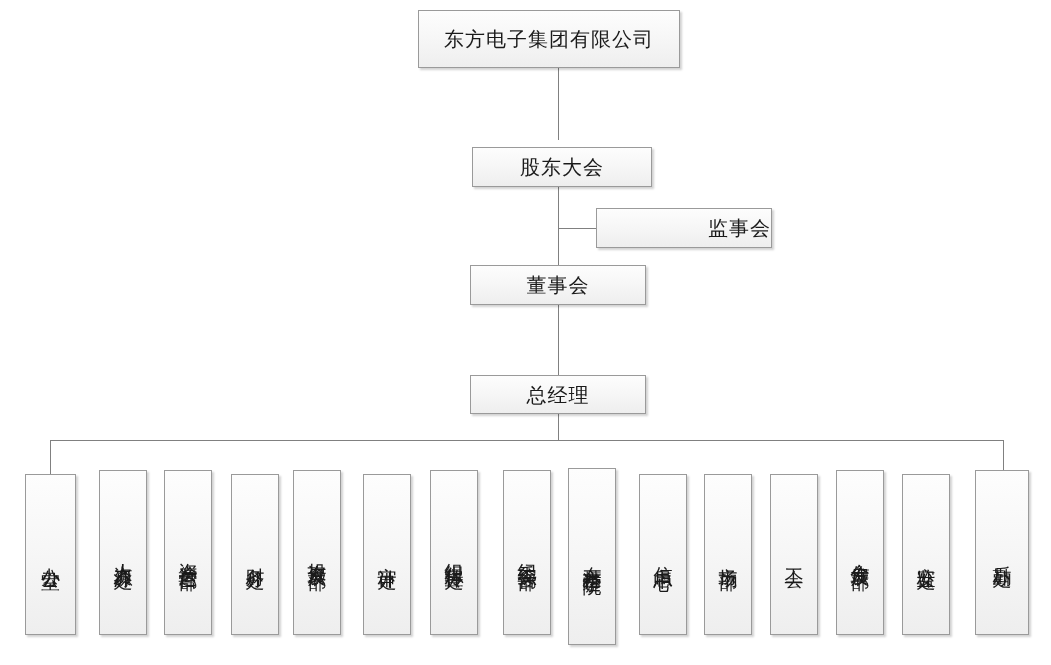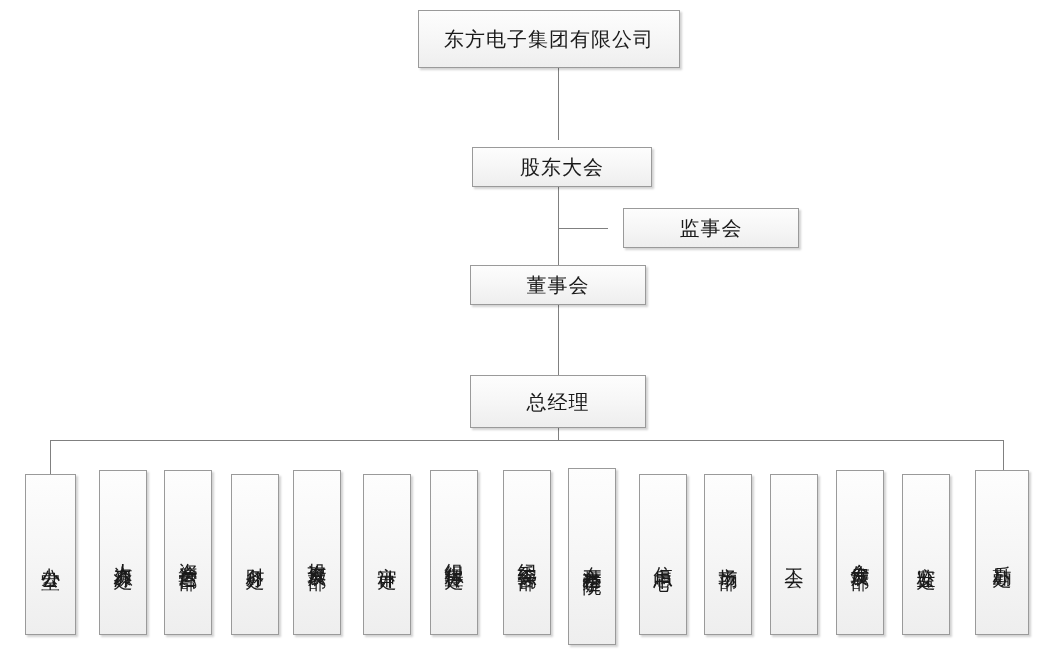--- a/index.html
+++ b/index.html
@@ -79,27 +79,27 @@
   <div class="line v" id="c8" style="left: 1003px; top: 440px; height: 30px;"></div>
 
   <div class="node horiz" id="node-company" style="left: 418px; top: 10px; width: 262px; height: 58px;">
     <span>东方电子集团有限公司</span>
   </div>
 
   <div id="levels-layer">
       <div class="node horiz" style="left: 472px; top: 140px; width: 180px; height: 40px; margin-top: 7px;">
         <span>股东大会</span>
       </div>
-      <div class="node horiz" style="left: 623px; top: 208px; width: 176px; height: 40px;">
+      <div class="node horiz" style="left: 596px; top: 208px; width: 176px; height: 40px; justify-content: flex-end;">
         <span>监事会</span>
       </div>
       <div class="node horiz" style="left: 470px; top: 265px; width: 176px; height: 40px;">
         <span>董事会</span>
       </div>
-      <div class="node horiz" style="left: 470px; top: 375px; width: 176px; height: 53px;">
+      <div class="node horiz" style="left: 470px; top: 375px; width: 176px; height: 39px;">
         <span>总经理</span>
       </div>
     </div>
 
   <div id="departments-layer">
       <div class="node vert" style="left: 25px; top: 474px; width: 51px; height: 161px;">
         <span class="vlabel">办公室</span>
       </div>
       <div class="node vert" style="left: 99px; top: 470px; width: 48px; height: 165px;">
         <span class="vlabel">人力资源处</span>

